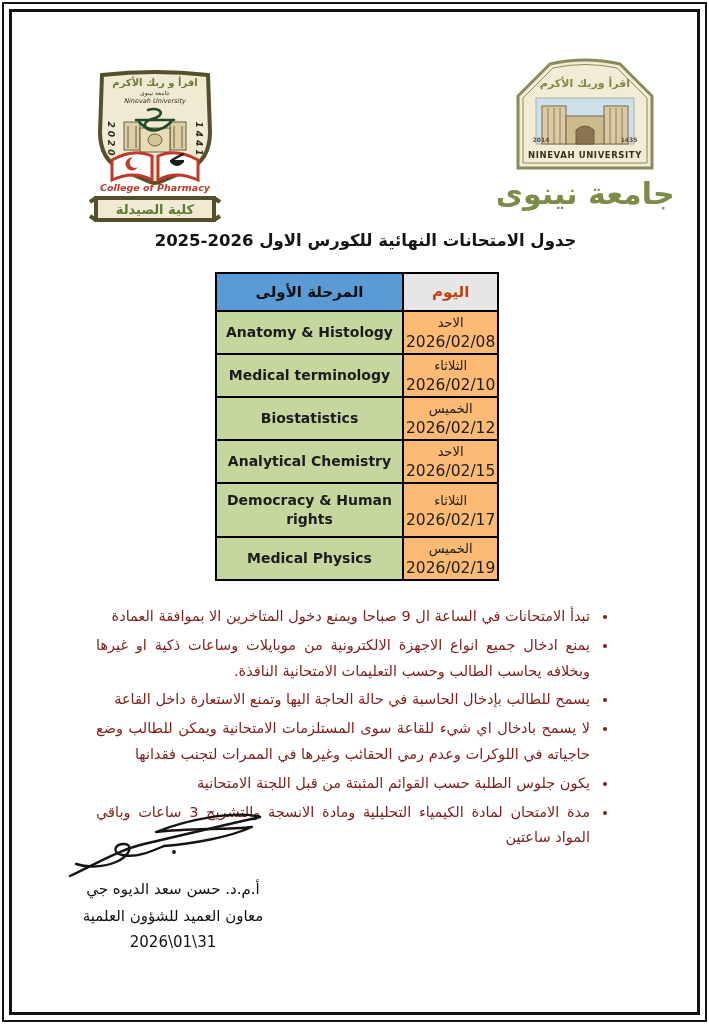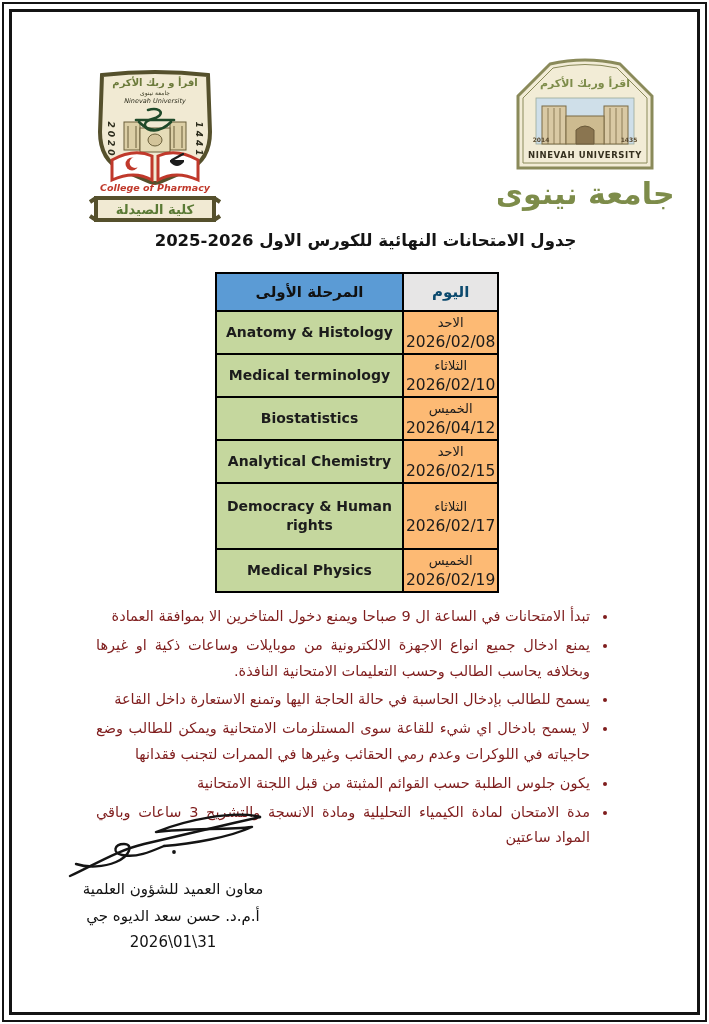--- a/index.html
+++ b/index.html
@@ -18,23 +18,23 @@
     direction:rtl; font-size:16.5px; font-weight:bold; color:#141414;
   }
 
   table.exam-table {
     position:absolute; left:215px; top:272px; border-collapse:collapse; table-layout:fixed;
     font-family:"DejaVu Sans", sans-serif;
   }
   .exam-table th, .exam-table td { border:2px solid #000; padding:0 2px; overflow:hidden; }
   .exam-table thead tr { height:38px;padding-left:40px; }
   .exam-table tbody tr { height:43px; }
-  .exam-table tbody tr:nth-child(5) { height:66px; }
+  .exam-table tbody tr:nth-child(5) { height:54px; }
   th.stage-head { background:#5b9bd5; font-size:15px; font-weight:bold; direction:rtl; text-align:center; color:#111; }
-  th.day-head   { background:#e7e6e6; font-size:15px; font-weight:bold; direction:rtl; text-align:center; color:#0c4a6e; }
+  th.day-head   { background:#e7e6e6; font-size:15px; font-weight:bold; direction:rtl; text-align:center; color:#c2410c; }
   td.subject-cell { background:#c5d79e; text-align:center; font-size:14px; font-weight:600; color:#1c1c1c; line-height:19px; }
   td.day-cell { background:#fdba74; text-align:center; color:#1c1c1c; }
   .day-name { font-size:13px; line-height:19px; direction:rtl; }
   .day-date { font-size:15.5px; line-height:20px; direction:ltr; }
 
   .notes {
     position:absolute; top:604px; left:96px; width:516px;
     direction:rtl; text-align:justify; font-size:14.5px; line-height:1.78; color:#7f1d1d;
   }
   .notes ul { margin:0; padding:0 20px 0 0; list-style:disc; }
@@ -149,21 +149,21 @@
           <td class="subject-cell">Medical terminology</td>
           <td class="day-cell">
             <div class="day-name">الثلاثاء</div>
             <div class="day-date">2026/02/10</div>
           </td>
         </tr>
         <tr>
           <td class="subject-cell">Biostatistics</td>
           <td class="day-cell">
             <div class="day-name">الخميس</div>
-            <div class="day-date">2026/04/12</div>
+            <div class="day-date">2026/02/12</div>
           </td>
         </tr>
         <tr>
           <td class="subject-cell">Analytical Chemistry</td>
           <td class="day-cell">
             <div class="day-name">الاحد</div>
             <div class="day-date">2026/02/15</div>
           </td>
         </tr>
         <tr>
@@ -197,17 +197,17 @@
   <svg class="signature-svg" viewBox="0 0 212 76">
     <g stroke="#141414" stroke-width="2.4" fill="none" stroke-linecap="round" stroke-linejoin="round">
       <path d="M8,70 C30,60 56,44 82,38 C116,30 158,20 198,11"></path>
       <path d="M198,11 C172,4 124,14 94,26 C126,22 164,24 190,21 C168,31 130,38 102,40"></path>
       <path d="M102,40 C88,46 74,52 60,49 C50,47 52,38 62,38 C72,38 68,50 54,56 C42,61 26,62 14,58"></path>
       <circle cx="112" cy="46" r="1.9" fill="#141414" stroke="none"></circle>
     </g>
   </svg>
 
   <div class="footer-block">
+    <div>أ.م.د. حسن سعد الديوه جي</div>
     <div>معاون العميد للشؤون العلمية</div>
-    <div>أ.م.د. حسن سعد الديوه جي</div>
     <div><span class="footer-date">2026\01\31</span></div>
   </div>
 </div>
 
 </body></html>

